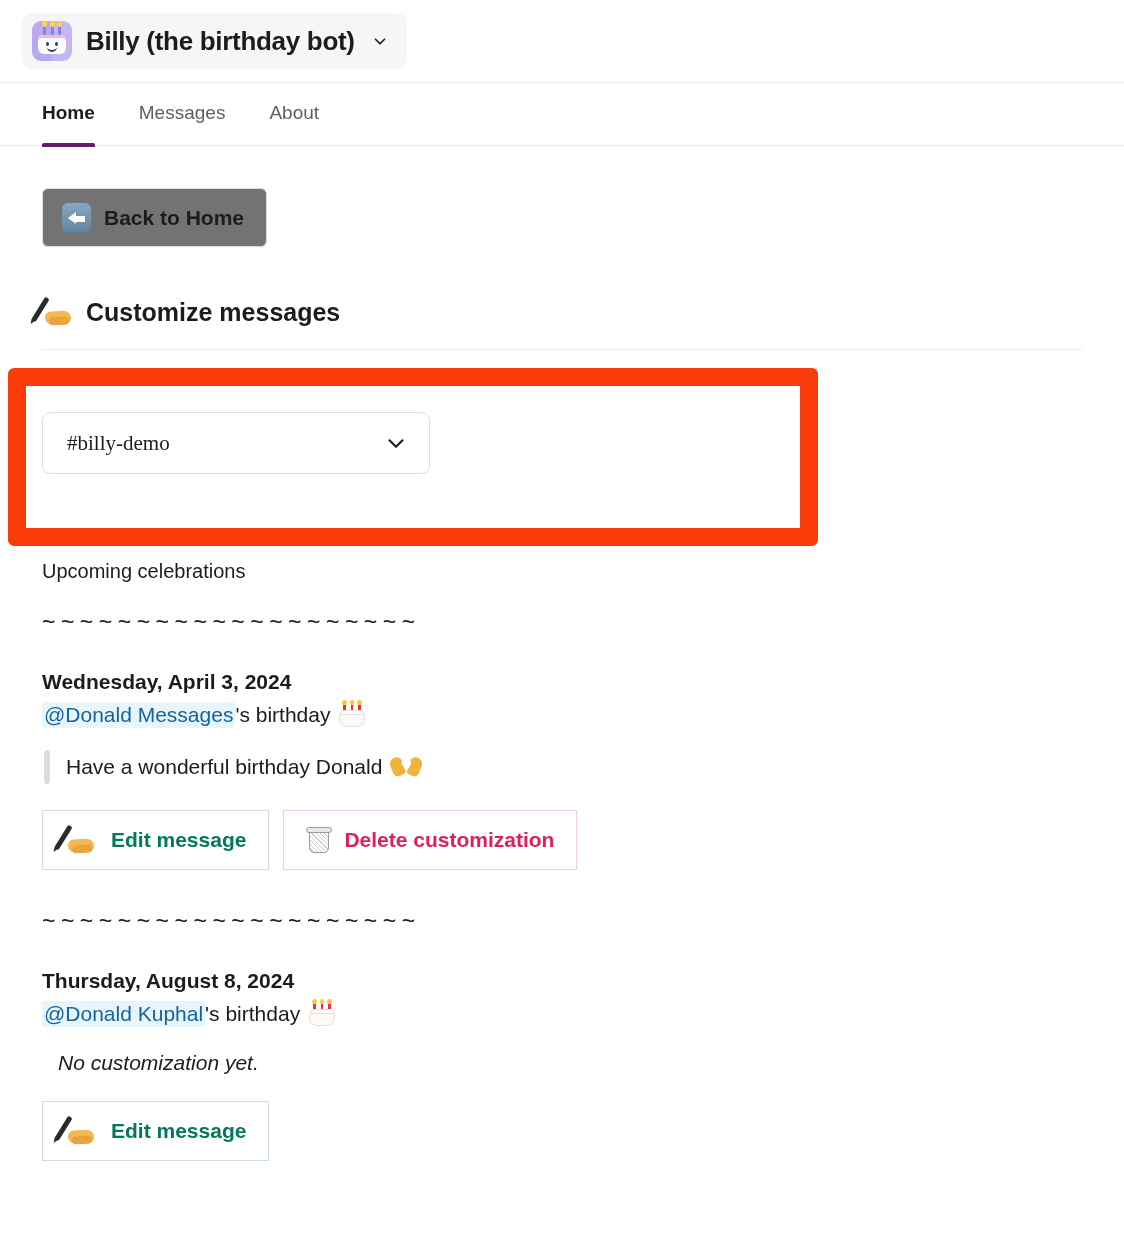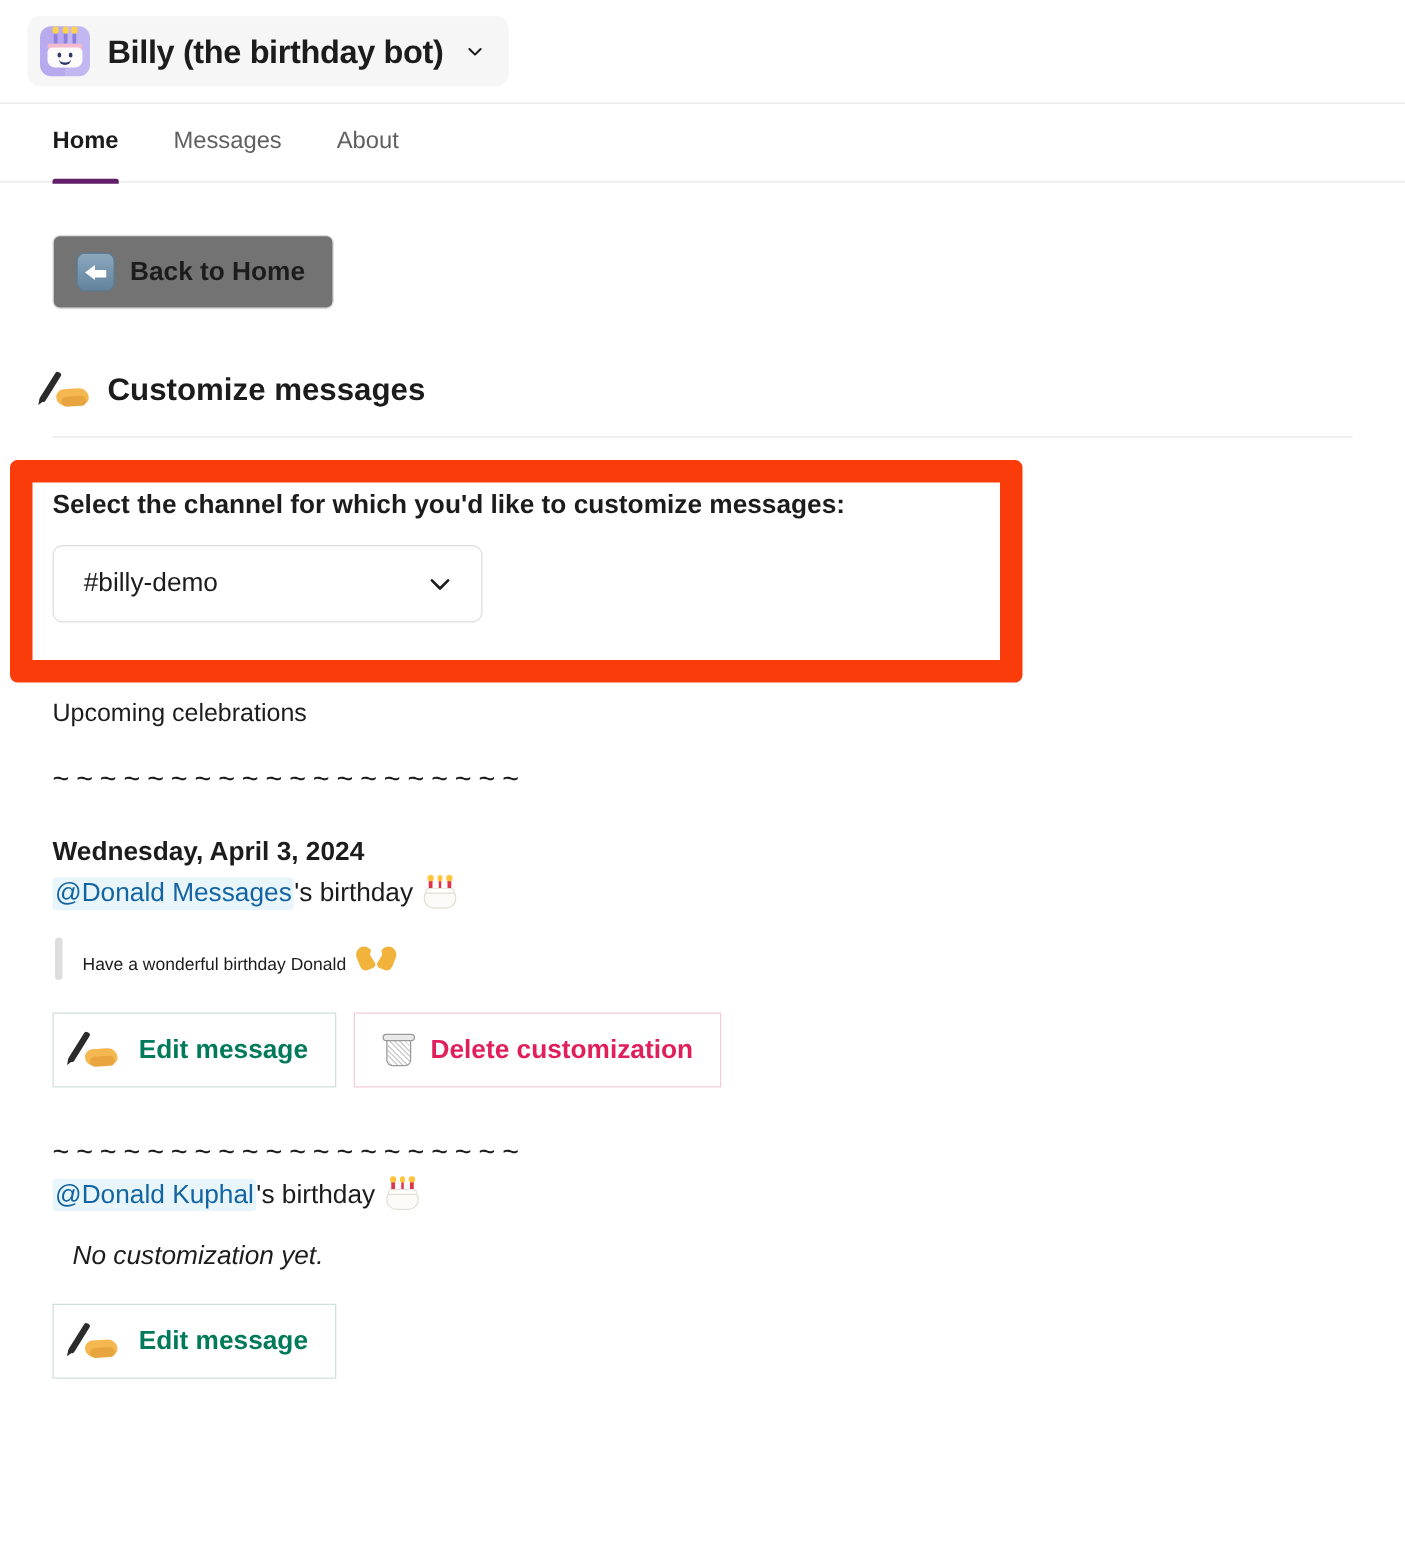--- a/index.html
+++ b/index.html
@@ -265,31 +265,32 @@
     top: 392px;
     width: 760px;
   }
   .channel-label {
     font-size: 21px;
     font-weight: bold;
     color: #1d1c1d;
   }
   .select-box {
     margin-top: 20px;
-    width: 344px;
+    width: 388px;
     height: 62px;
     border: 1px solid #ddd;
     border-radius: 8px;
     background: #fff;
     display: flex;
     align-items: center;
     justify-content: space-between;
     padding: 0 20px 0 24px;
     box-sizing: border-box;
     cursor: pointer;
+    font-family: Liberation Serif, serif;
   }
   .select-value {
     font-size: 21px;
     color: #1d1c1d;
   }
   .chevron svg { display: block; }
 
   
   .celebrations {
     position: absolute;
@@ -384,24 +385,24 @@
     padding-left: 2px;
   }
   .quote-bar {
     width: 6px;
     height: 34px;
     background: #dddddd;
     border-radius: 3px;
     flex: 0 0 auto;
   }
   .quote-text {
-    font-size: 14px;
-    color: #1d1c1d;
-    display: flex;
-    align-items: flex-end;
+    font-size: 21px;
+    color: #1d1c1d;
+    display: flex;
+    align-items: flex-start;
   }
   .heart-hands {
     display: inline-block;
     position: relative;
     width: 30px; height: 24px;
     margin-left: 9px;
     flex: 0 0 auto;
   }
   .heart-hands .hh {
     position: absolute;
@@ -523,21 +524,20 @@
     </span>
     <span>Customize messages</span>
   </div>
 
   <hr class="hr-light">
 </div>
 
 <div class="highlight-wrap"></div>
 
 <div class="channel-block">
-  <div class="channel-label">Select the channel for which you'd like to customize messages:</div>
   <div class="select-box">
     <span class="select-value">#billy-demo</span>
     <span class="chevron">
       <svg width="26" height="26" viewBox="0 0 24 24" aria-hidden="true">
         <path d="M6 9.5l6 6 6-6" fill="none" stroke="#1d1c1d" stroke-width="2" stroke-linecap="round" stroke-linejoin="round"></path>
       </svg>
     </span>
   </div>
 </div>
 
@@ -586,20 +586,21 @@
             <span class="lid"></span>
         </span>
         <span>Delete customization</span>
       </div>
     </div>
   </div>
 
   <div class="tilde-divider" style="margin-top:38px">~~~~~~~~~~~~~~~~~~~~</div>
 
   <div>
+    <div class="date-line">Thursday, August 8, 2024</div>
     <div class="person-line">
       <span class="mention">@Donald Kuphal</span>
       <span>'s birthday</span>
       <span class="cake-emoji">
         <span class="cd cd1"></span>
           <span class="cd cd2"></span>
           <span class="cd cd3"></span>
         <span class="top"></span>
           <span class="plate"></span>
       </span>

